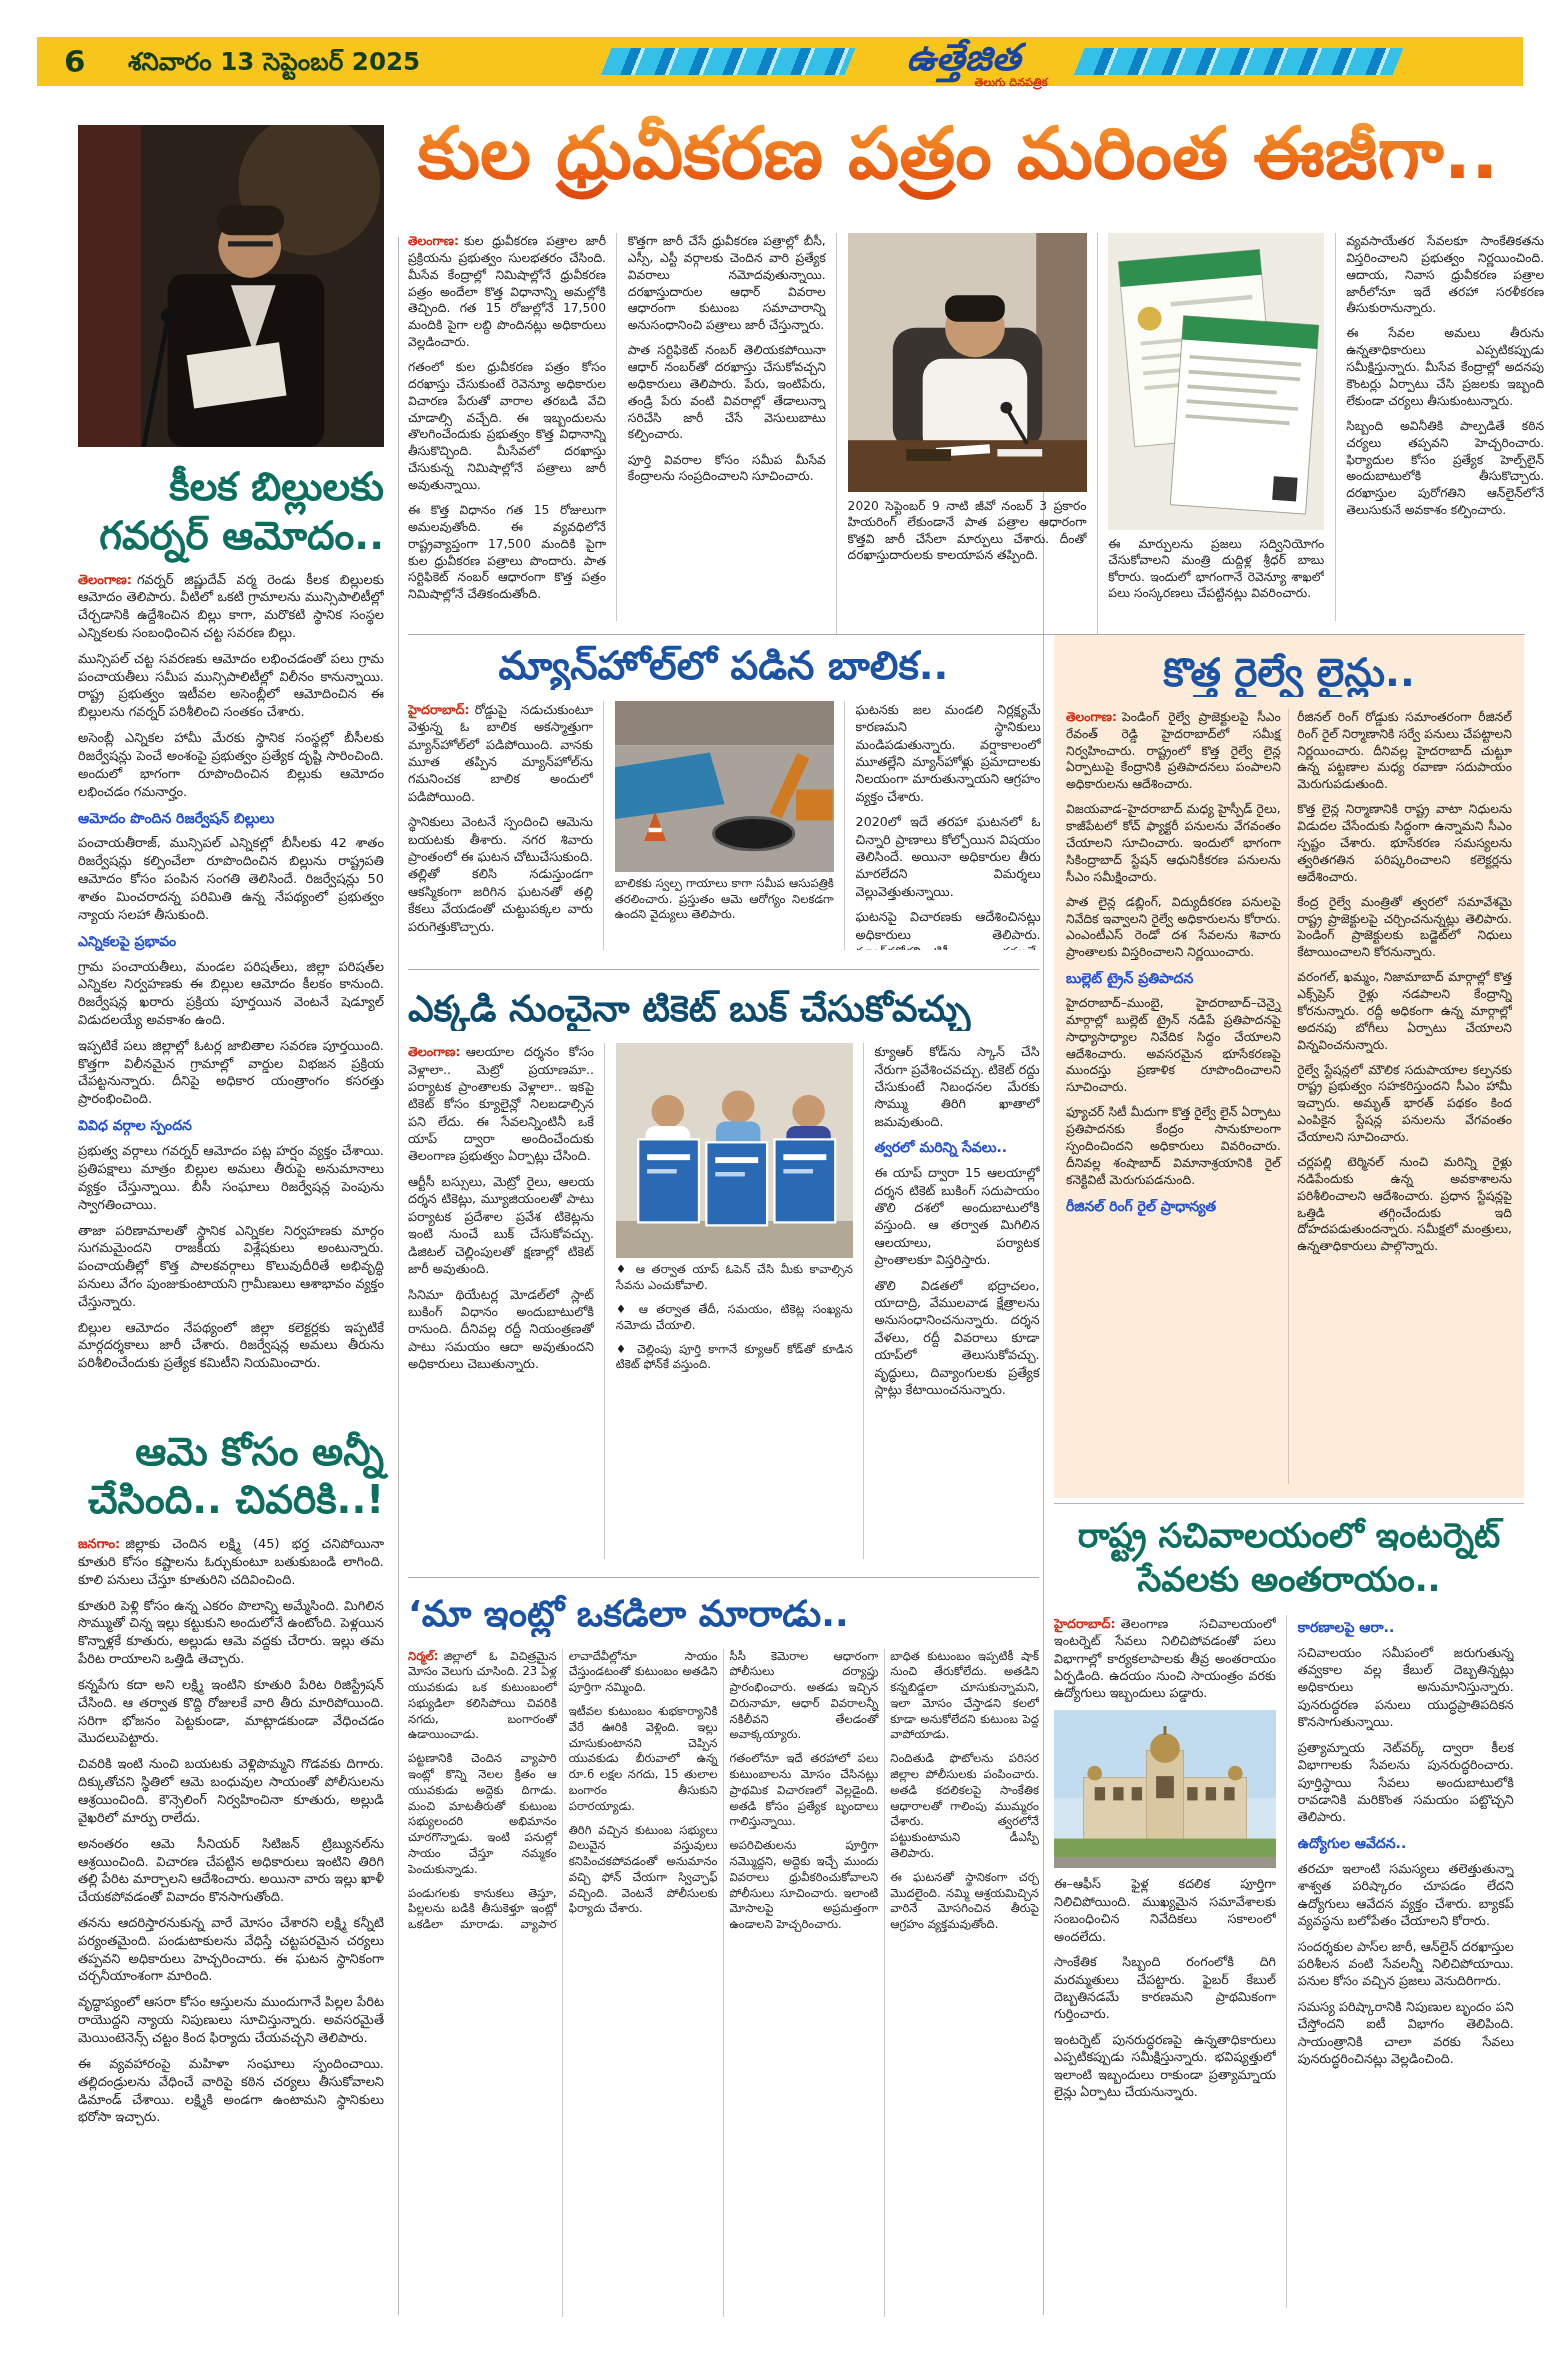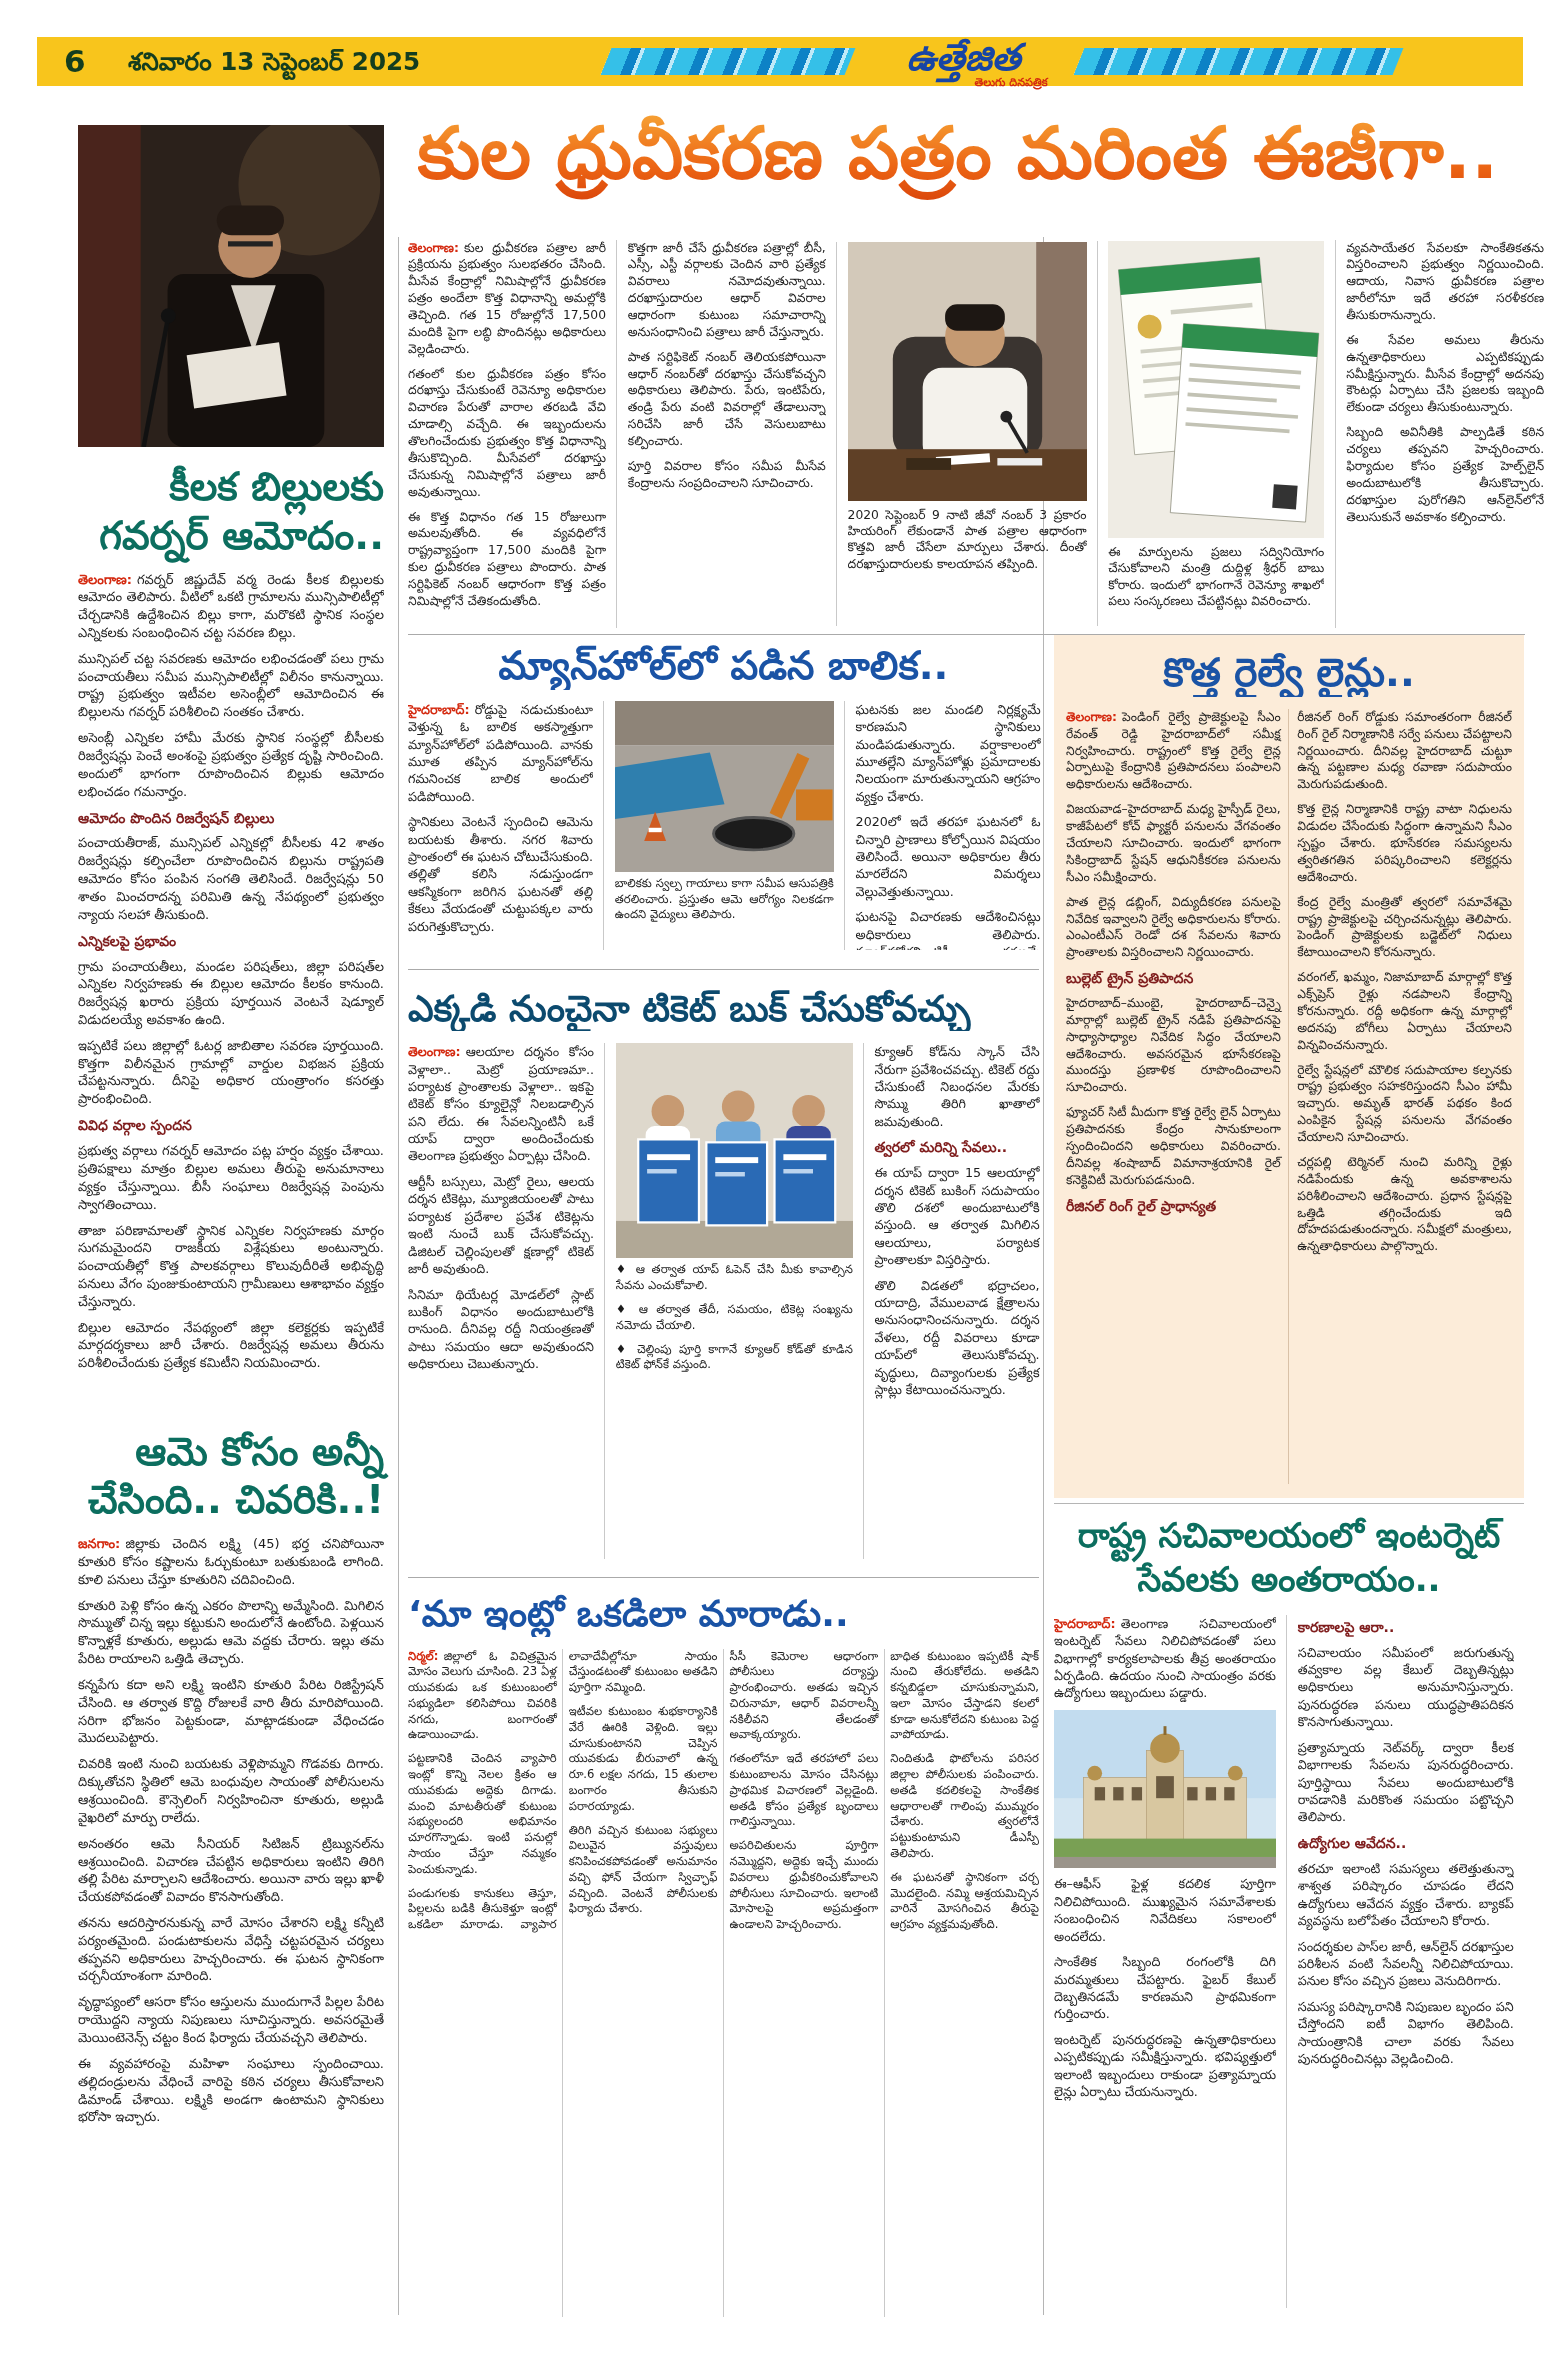--- a/index.html
+++ b/index.html
@@ -22,21 +22,21 @@
   .main-headline{position:absolute;left:388px;top:91px;width:1140px;height:142px;margin:0;
       display:flex;align-items:center;justify-content:center;font-size:72px;font-weight:bold;
       white-space:nowrap;overflow:hidden;color:#e8540e;}
   @supports (-webkit-background-clip:text){
     .main-headline span{background:linear-gradient(180deg,#f7a435 0%,#ec6414 55%,#d43c08 100%);
       -webkit-background-clip:text;background-clip:text;color:transparent;}
   }
 
   
   .para{margin:0 0 8.2px;text-align:justify;}
-  .subhead{margin:3px 0 6.7px;font-size:14px;font-weight:bold;color:#7f1d1d;}
+  .subhead{margin:3px 0 6.7px;font-size:14px;font-weight:bold;color:#1d4ed8;}
   .dateline{color:#d42a10;font-weight:bold;margin-right:5.2px;}
   .body{font-size:12.7px;line-height:1.37;overflow:hidden;}
   .head{font-weight:bold;line-height:1.24;margin:0;}
   .teal{color:#0c6e5f;}
   .blue{color:#1a53a5;}
   .green{color:#0c4a6e;}
 
   
   .vline{position:absolute;width:0.7px;background:#b5b5b5;}
   .vline-left{left:398px;top:237px;height:2078px;}
@@ -45,21 +45,21 @@
   .hline-right{left:1054px;top:1503px;width:470px;}
 
   
   .left-rail{position:absolute;left:78px;top:125px;width:306px;}
   .governor-photo{width:306px;height:322px;}
   .left-rail .head{font-size:39px;margin:16.4px 0 10.4px;text-align:right;}
   .h-governor{height:841px;margin-bottom:4.5px;font-size:13px;}
   .h-ame{height:745px;font-size:13px;}
 
   
-  .cols{display:flex;align-items:center;}
+  .cols{display:flex;}
   .cols>div+div{border-left:0.7px solid #c9c9c9;padding-left:10.4px;margin-left:10.4px;}
 
   
   .caste{position:absolute;left:408px;top:233px;width:1117px;height:402px;border-bottom:0.7px solid #aaa;box-sizing:border-box;}
   .caste .body{font-size:12.3px;}
   .c1,.c2{width:198px;flex:none;height:388px;}
   .c-photo{width:239px;flex:none;}
   .c-cert{width:216px;flex:none;}
   .c5{width:198px;flex:none;height:388px;}
   .official-photo{width:100%;height:259px;}

